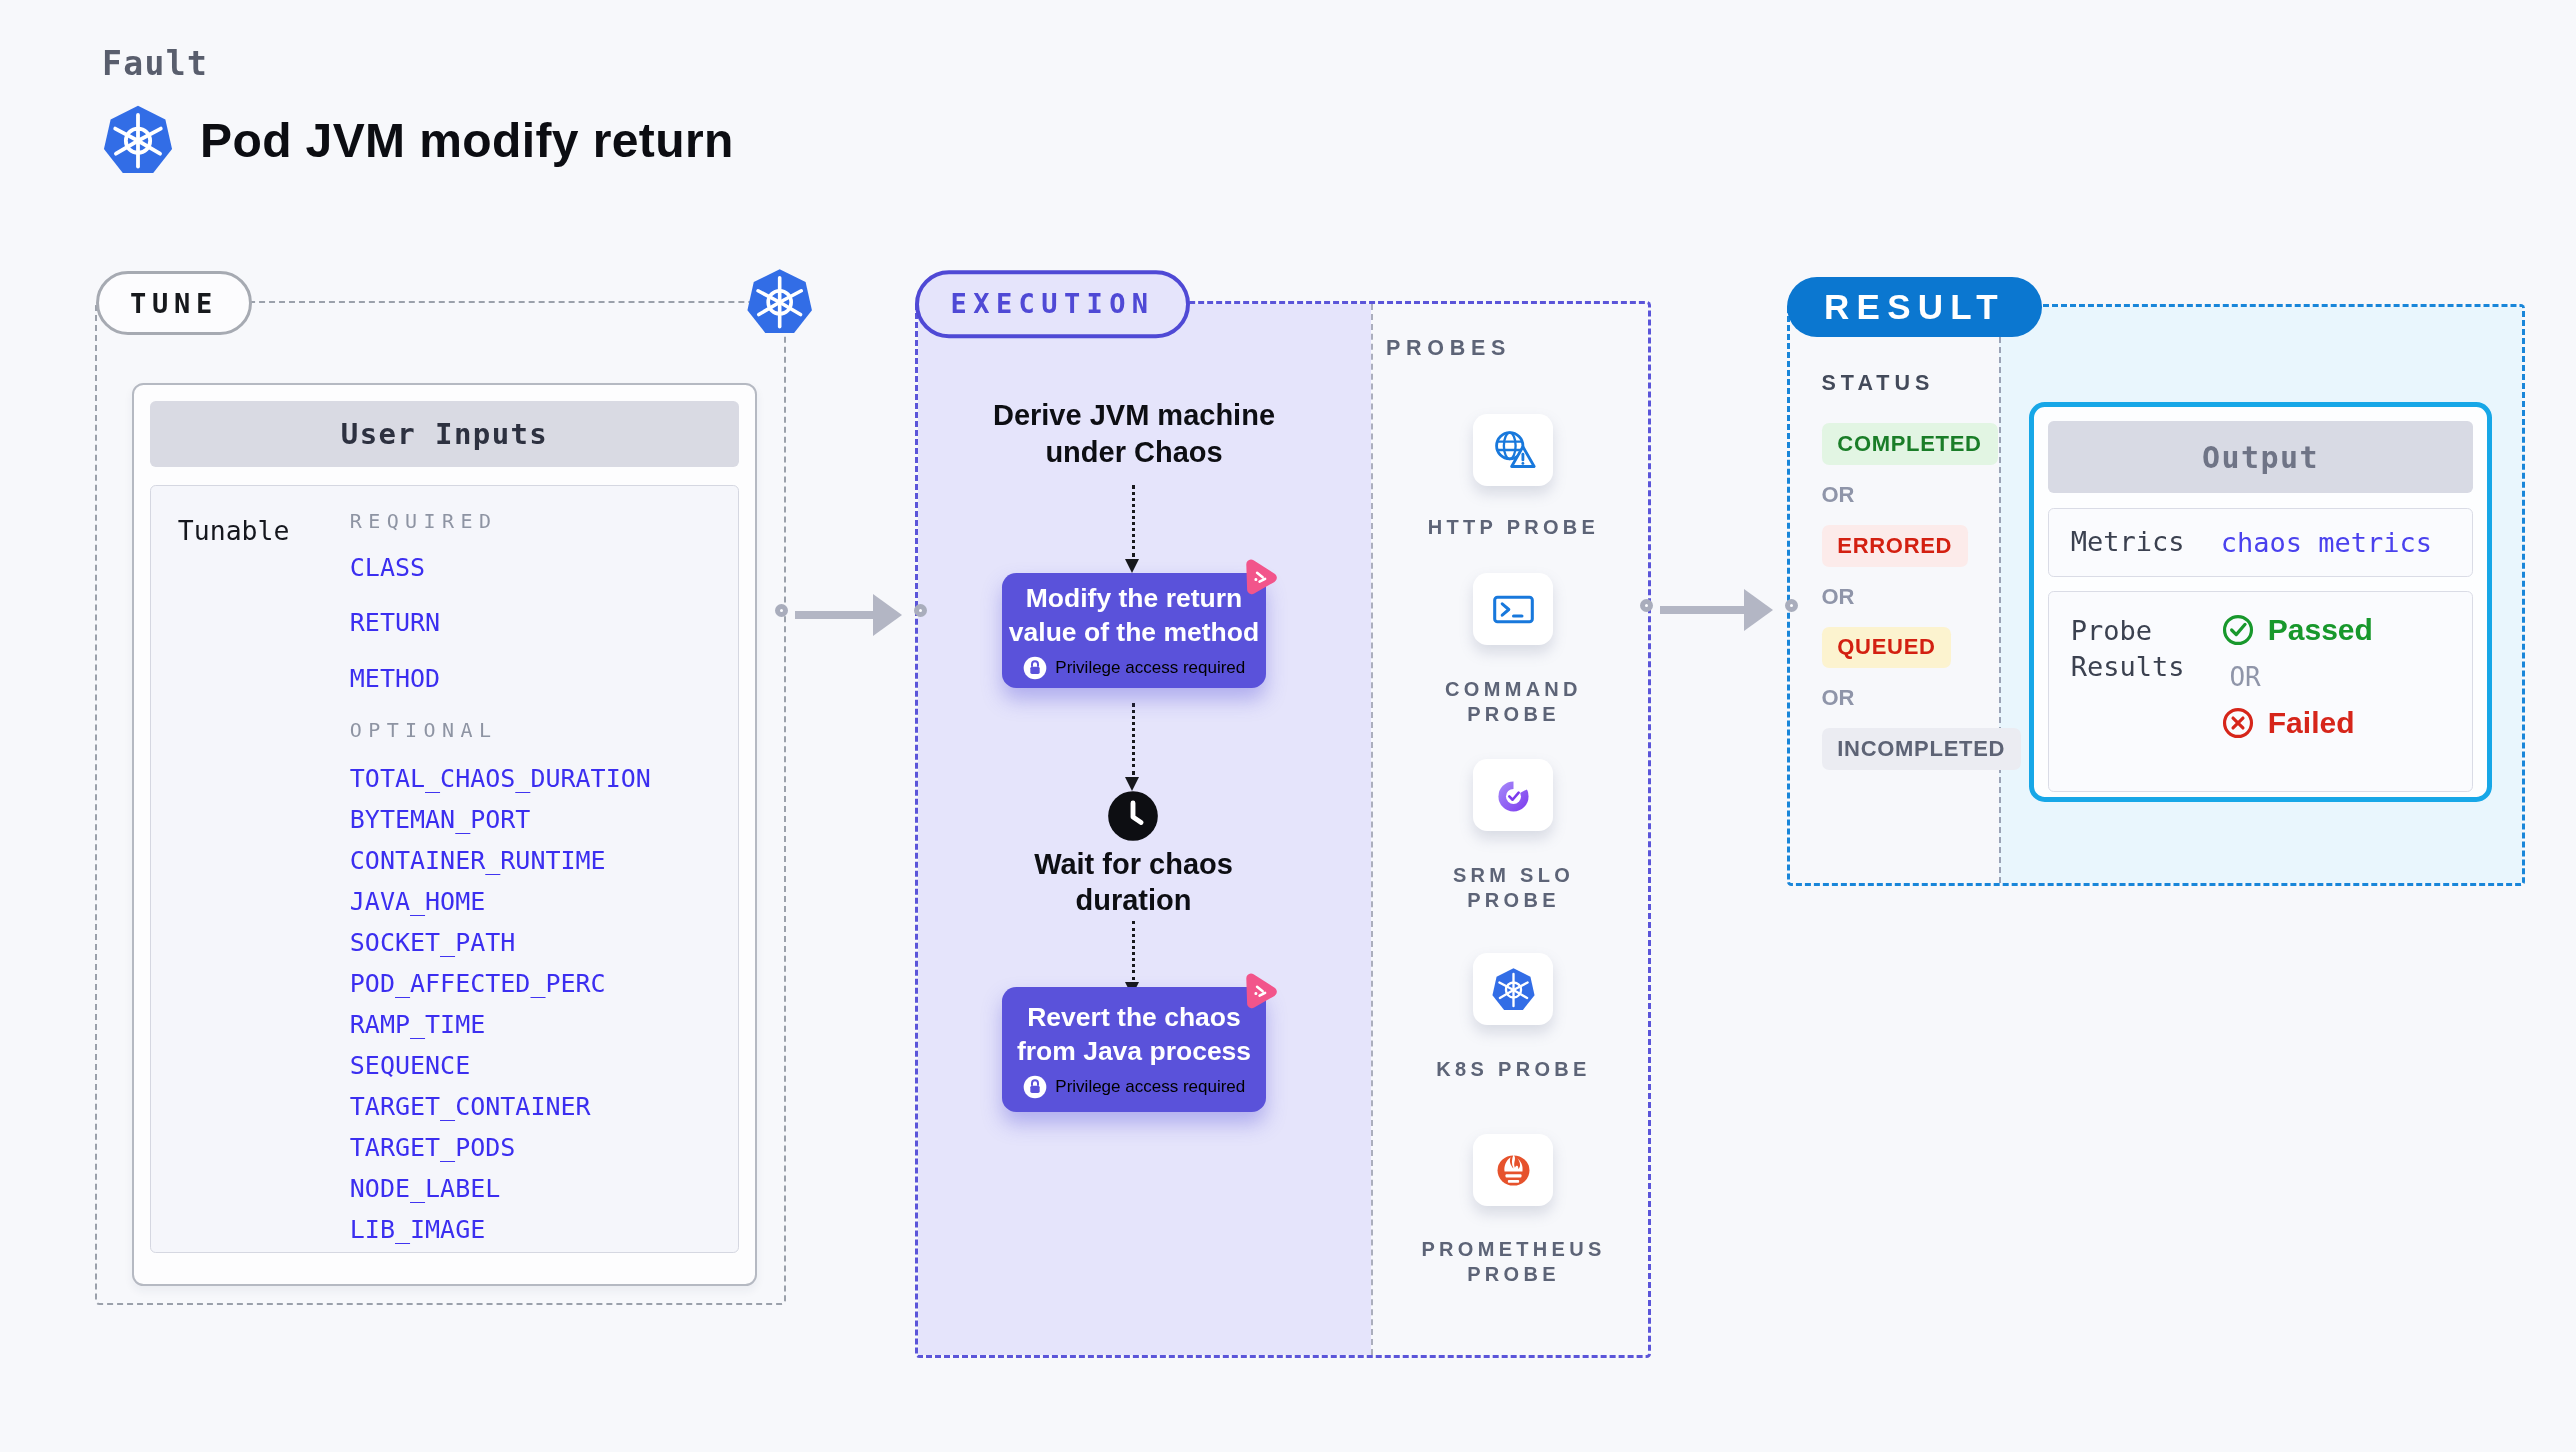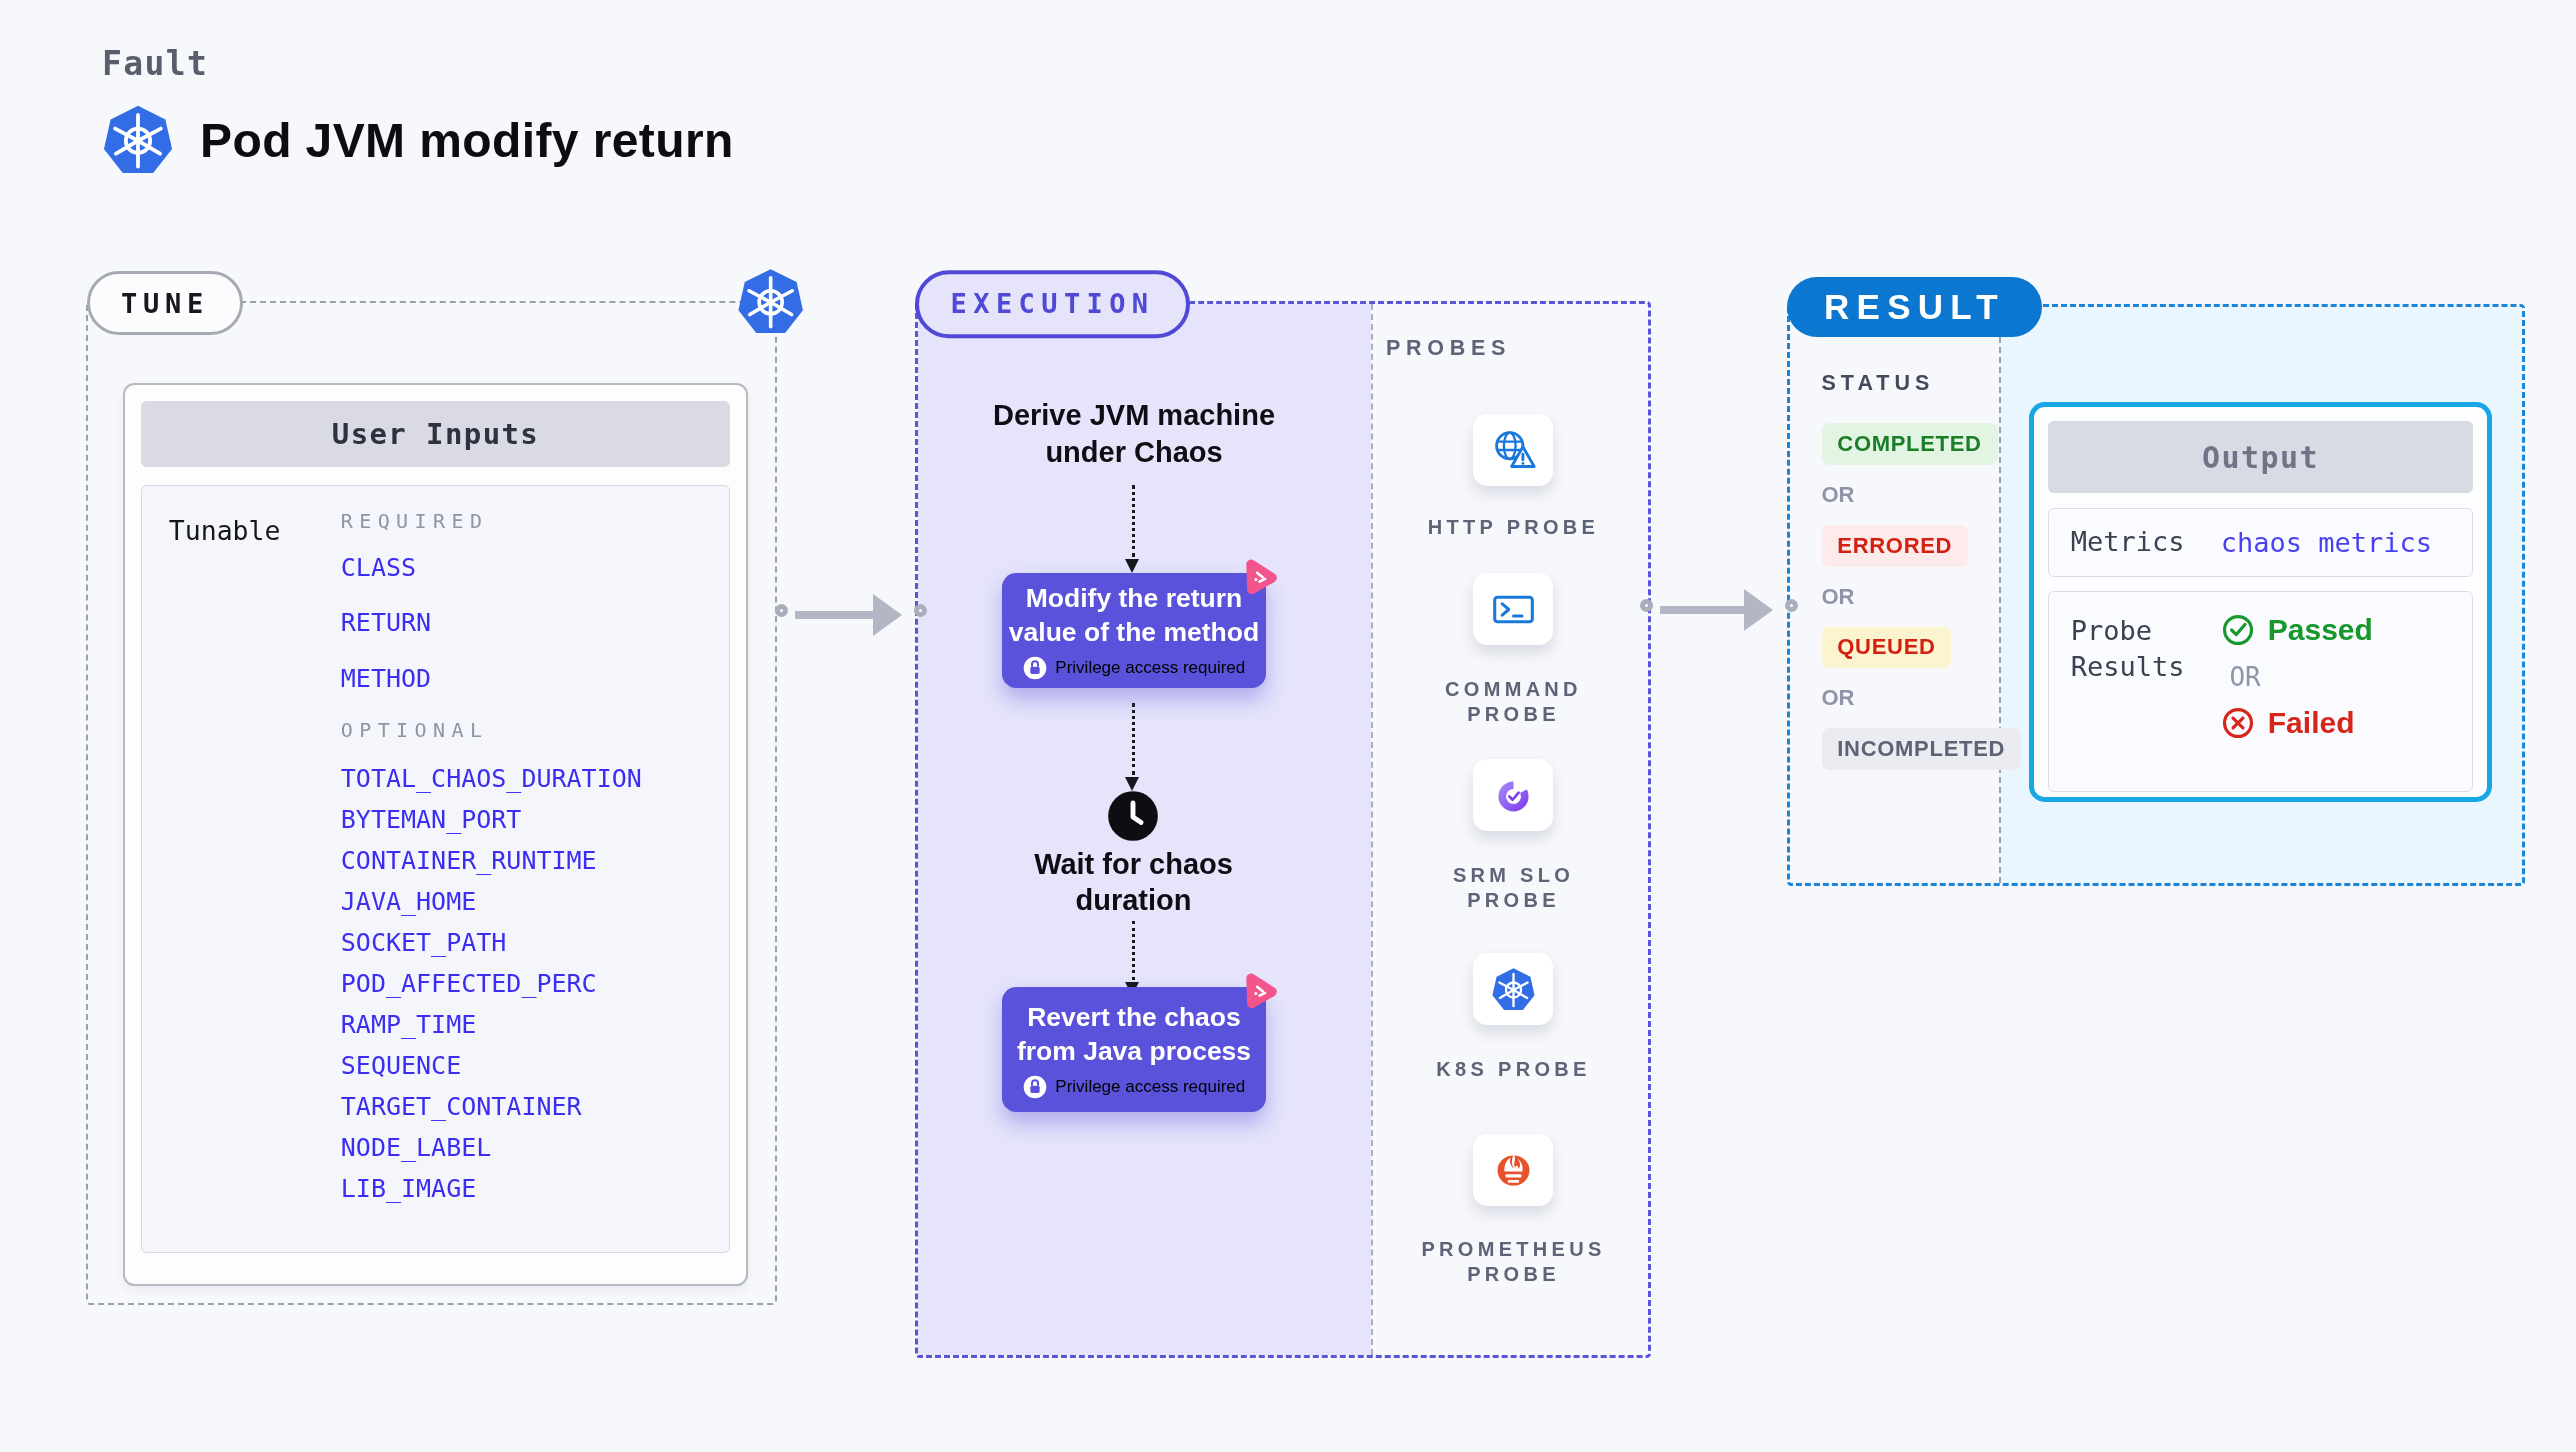--- a/index.html
+++ b/index.html
@@ -19,21 +19,21 @@
   .pill { position:absolute; top:0; transform:translateY(-50%); border-radius:43px;
     font-weight:700; white-space:nowrap; z-index:5; }
   .tune-pill { left:-1.4px; padding:13.6px 31.5px; background:#fcfcfe; border:3.6px solid #a6aab2;
     font-family:"DejaVu Sans Mono",monospace; font-size:27px; color:#17191d; letter-spacing:5.7px; }
   .exec-pill { left:-2.9px; padding:14.3px 31.5px; background:#e5e4fb; border:4.3px solid #4f49d5;
     font-family:"DejaVu Sans Mono",monospace; font-size:27px; color:#4f49d5; letter-spacing:6.4px; }
   .result-pill { left:-2.9px; padding:10px 37px; background:#0b77d0; border:none; color:#ffffff;
     font-size:35px; letter-spacing:7.2px; }
 
   
-  .tune-box { position:absolute; left:86px; top:301px; width:691px; height:1004px;
+  .tune-box { position:absolute; left:95px; top:301px; width:691px; height:1004px;
     border:2.9px dashed #9ba1ab; border-radius:4.3px; }
   .tune-k8s { position:absolute; right:0; top:0; width:72px; height:72px;
     transform:translate(44%,-52%); z-index:6; }
   .ui-card { position:absolute; left:35px; top:80px; width:625px; height:903px;
     background:#fdfdfe; border:2.9px solid #b5b9c2; border-radius:11.5px;
     box-shadow:0 4.3px 10px rgba(40,50,80,.06); }
   .ui-header { position:absolute; left:15.8px; right:15.8px; top:15.8px; height:66px; background:#d9dae3;
     border-radius:5.7px; display:flex; align-items:center; justify-content:center;
     font-family:"DejaVu Sans Mono",monospace; font-size:29px; font-weight:600; color:#2d3140; letter-spacing:1.4px; }
   .ui-panel { position:absolute; left:15.8px; right:15.8px; top:100px; bottom:31.5px; background:#f5f6fb;
@@ -168,20 +168,21 @@
           <div class="sec-label opt-label">OPTIONAL</div>
           <div class="opt-item">TOTAL_CHAOS_DURATION</div>
           <div class="opt-item">BYTEMAN_PORT</div>
           <div class="opt-item">CONTAINER_RUNTIME</div>
           <div class="opt-item">JAVA_HOME</div>
           <div class="opt-item">SOCKET_PATH</div>
           <div class="opt-item">POD_AFFECTED_PERC</div>
           <div class="opt-item">RAMP_TIME</div>
           <div class="opt-item">SEQUENCE</div>
           <div class="opt-item">TARGET_CONTAINER</div>
+          <div class="opt-item">TARGET_PODS</div>
           <div class="opt-item">NODE_LABEL</div>
           <div class="opt-item">LIB_IMAGE</div>
         </div>
       </div>
     </div>
   </div>
 
   <div class="connector" style="left:786px; top:615px; width:129px;">
     <span class="c-line"></span>
       <span class="c-head"></span>

